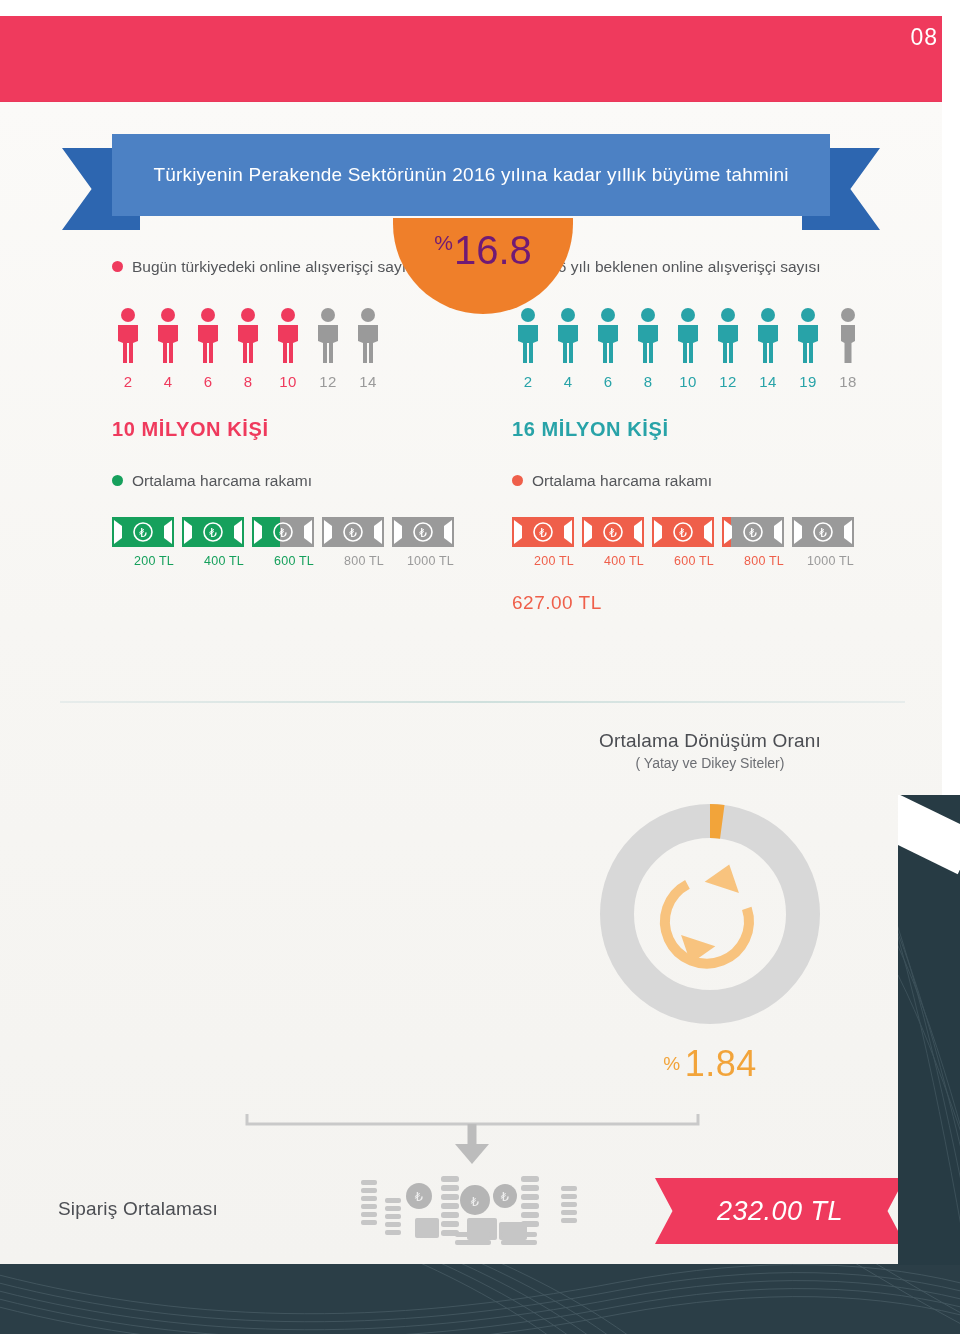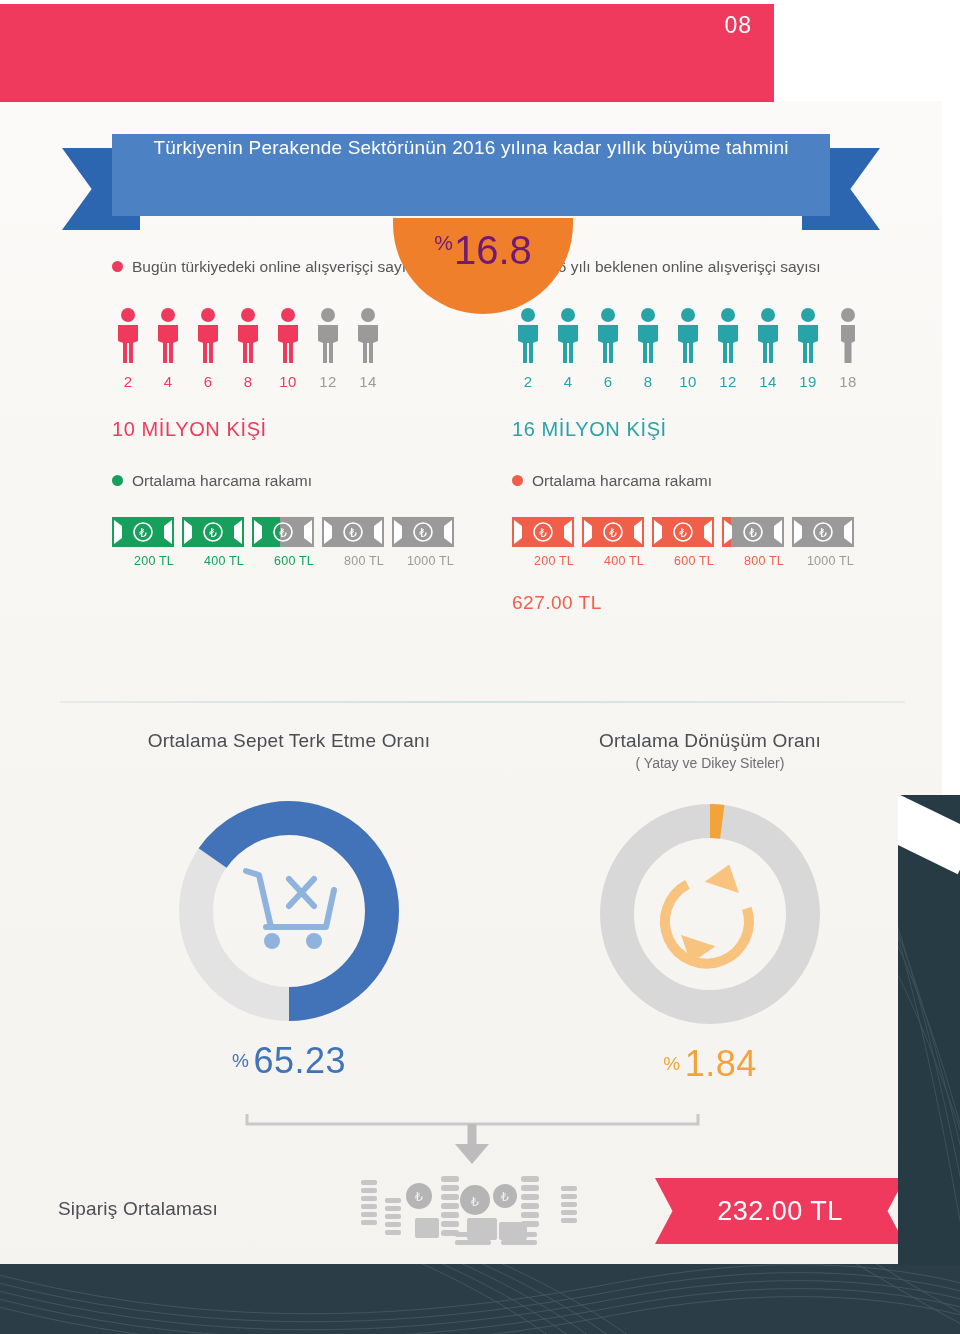--- a/index.html
+++ b/index.html
@@ -8,21 +8,21 @@
     font-family:"Liberation Sans", sans-serif;
     background:#ffffff;
     position:relative;
     overflow:hidden;
   }
 
   
   .page-root { position:absolute; inset:0; background:#ffffff; }
 
   .top-band {
-    position:absolute; left:0; top:4px; width:774px; height:102px;
+    position:absolute; left:0; top:16px; width:960px; height:102px;
     background:#ef3a5d;
   }
   .page-number {
     position:absolute; right:22px; top:8px;
     color:#ffffff; font-size:23px; letter-spacing:1px;
     font-family:"Liberation Sans", sans-serif;
   }
   .right-white-strip {
     position:absolute; right:0; top:0; width:18px; height:160px; background:#ffffff; z-index:6;
   }
@@ -58,21 +58,21 @@
   
   .ribbon-wrap { position:absolute; left:0; top:148px; width:942px; height:82px; }
   .ribbon-tail {
     position:absolute; top:0; width:78px; height:82px; background:#2d66b0;
   }
   .ribbon-tail.left  { left:62px;  clip-path:polygon(0 0, 100% 0, 100% 100%, 0 100%, 38% 50%); }
   .ribbon-tail.right { right:62px; clip-path:polygon(0 0, 100% 0, 62% 50%, 100% 100%, 0 100%); }
   .ribbon-main {
     position:absolute; left:112px; top:-14px; width:718px; height:82px;
     background:#4c81c4;
-    display:flex; justify-content:center; text-align:center;
+    display:flex; align-items:center; justify-content:center; text-align:center;
   }
   .ribbon-main .rtitle {
     color:#ffffff; font-size:19px; line-height:1.45; font-weight:400; letter-spacing:.2px;
     padding:0 26px;
   }
 
   
   .badge {
     position:absolute; left:393px; top:218px; width:180px; height:96px;
     background:#ef7f2a; border-radius:0 0 90px 90px;
@@ -90,21 +90,21 @@
 
   .legend-row { display:flex; align-items:flex-start; gap:9px; }
   .dot { width:11px; height:11px; border-radius:50%; flex:0 0 auto; margin-top:6px; }
   .legend-text { color:#54565a; font-size:15.5px; line-height:1.55; }
 
   .people { display:flex; gap:8px; margin-top:28px; }
   .person { width:32px; text-align:center; }
   .person .fig { width:32px; height:58px; display:block; }
   .person .num { display:block; margin-top:8px; font-size:15px; letter-spacing:.3px; }
 
-  .big-count { margin-top:28px; font-size:20px; letter-spacing:.6px; }
+  .big-count { margin-top:28px; font-size:20px; letter-spacing:.6px;font-weight:bold; }
 
   .spend-legend { margin-top:28px;text-align:center; }
   .notes { display:flex; gap:8px; margin-top:24px; }
   .note-cell { width:62px; }
   .note { width:62px; height:30px; display:block; }
   .note-lbl { display:block; margin-top:7px; font-size:12.5px; letter-spacing:.2px; text-align:right; }
   .spend-total { margin-top:24px; font-size:19px; letter-spacing:.5px; }
 
   
   .divider {
@@ -134,21 +134,21 @@
   
   .bottom-row { position:absolute; left:0; top:1170px; width:942px; height:86px; }
   .bottom-label {
     position:absolute; left:58px; top:28px; color:#4c4e53; font-size:19px; letter-spacing:.2px;
   }
   .coins { position:absolute; left:355px; top:4px; }
   .pink-ribbon {
     position:absolute; left:655px; top:8px; width:250px; height:66px;
     background:#ef3a5d;
     clip-path:polygon(0 0, 100% 0, 93% 50%, 100% 100%, 0 100%, 7% 50%);
-    display:flex; align-items:center; justify-content:center;
+    display:flex; align-items:center; justify-content:center;font-style:italic;
   }
   .pink-ribbon .amt { color:#ffffff; font-size:27px; letter-spacing:.5px; }
 </style>
 </head>
 <body>
 
 <div class="page-root">
 
   <div class="top-band">
     <span class="page-number">08</span>
@@ -436,40 +436,20 @@
         </svg>
         <span class="note-lbl" style="color:#9a9a9a">1000 TL</span>
       </div>
     </div>
 
     <div class="spend-total" style="color:#ef5f4a">627.00 TL</div>
   </div>
 
   <div class="divider"></div>
 
-  <div class="donut-block donut-left">
-    <div class="donut-title">Ortalama Sepet Terk Etme Oranı</div>
-    <div class="donut-holder">
-      <svg width="230" height="230" viewBox="0 0 230 230">
-        <circle cx="115" cy="115" r="93" fill="none" stroke="#e3e3e3" stroke-width="34"></circle>
-        <circle cx="115" cy="115" r="93" fill="none" stroke="#4272b8" stroke-width="34" stroke-dasharray="381.2 203.2" stroke-dashoffset="0" transform="rotate(-90 115 115) scale(-1,1) translate(-230,0)"></circle>
-        <g stroke="#8fb3dd" stroke-width="6" fill="none" stroke-linecap="round" stroke-linejoin="round">
-          <path d="M72 75 L85 79 L97 131"></path>
-          <path d="M92 131 L152 131 L160 94"></path>
-          <path d="M115 83 L140 110 M140 83 L115 110"></path>
-        </g>
-        <circle cx="98" cy="145" r="8" fill="#8fb3dd"></circle>
-        <circle cx="140" cy="145" r="8" fill="#8fb3dd"></circle>
-      </svg>
-    </div>
-    <div class="pct-line">
-      <span class="sym" style="color:#4272b8">%</span>
-      <span class="num" style="color:#4272b8">65.23</span>
-    </div>
-  </div>
 
   <div class="donut-block donut-right">
     <div class="donut-title">Ortalama Dönüşüm Oranı</div>
     <div class="donut-sub">( Yatay ve Dikey Siteler)</div>
     <div class="donut-holder shift-up">
       <svg width="230" height="230" viewBox="0 0 230 230">
         <circle cx="115" cy="115" r="93" fill="none" stroke="#d8d8d8" stroke-width="34"></circle>
         <circle cx="115" cy="115" r="93" fill="none" stroke="#f2a43a" stroke-width="34" stroke-dasharray="12.4 572" stroke-dashoffset="0" transform="rotate(-90 115 115)"></circle>
         <g fill="none" stroke="#f8c37e" stroke-width="10" stroke-linecap="butt">
           <path d="M83 96 A42 42 0 1 0 147 96" transform="rotate(22 115 115)"></path>

